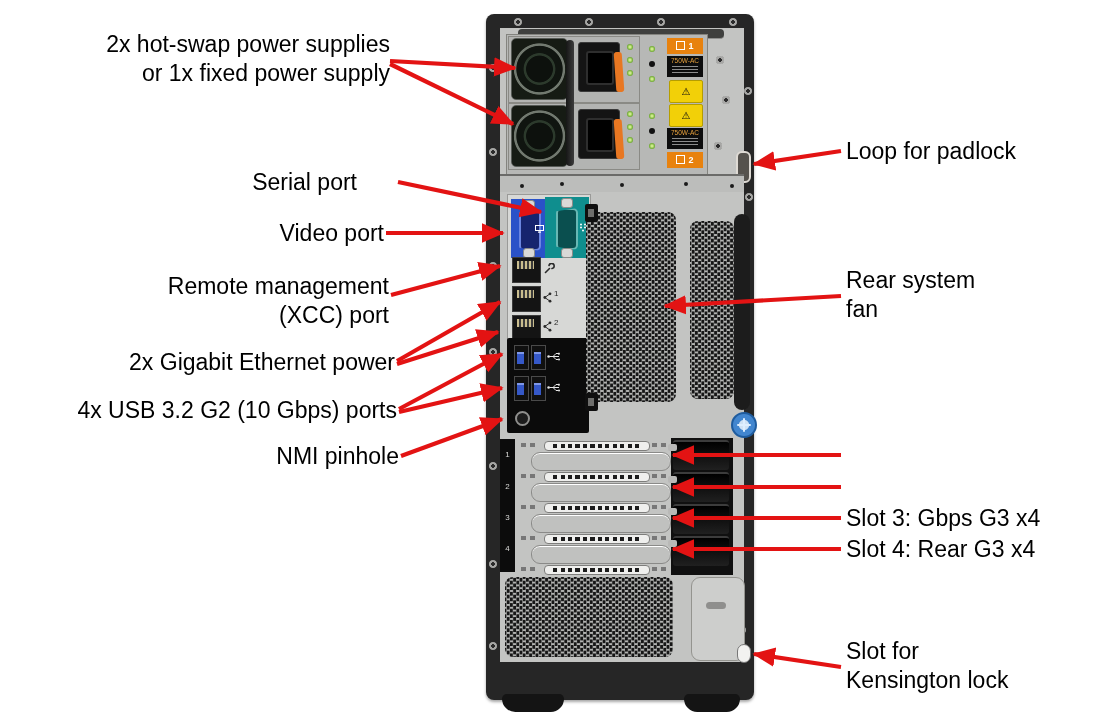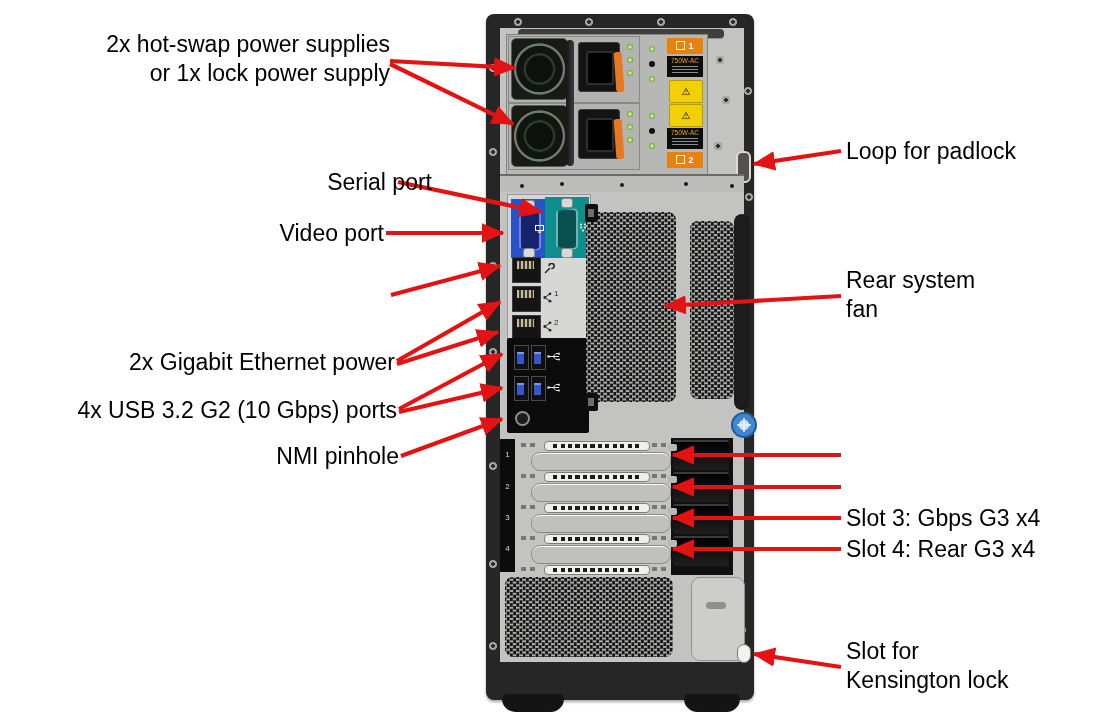--- a/index.html
+++ b/index.html
@@ -1,21 +1,21 @@
 <!DOCTYPE html>
 <html><head>
 <meta charset="utf-8">
 <style>
   html,body{margin:0;padding:0;background:#ffffff;}
   .canvas{position:relative;width:1093px;height:713px;background:#ffffff;overflow:hidden;
           font-family:"Liberation Sans", sans-serif;color:#000;}
   .arrows{position:absolute;left:0;top:0;z-index:6;pointer-events:none;}
   .callout{position:absolute;z-index:7;font-size:23px;line-height:29px;white-space:pre-line;}
   .callout.lft{text-align:right;}
-  .cl1{right:703px;top:30px;}  .cl2{right:661px;top:168px;} .cl3{right:709px;top:219px;}
+  .cl1{right:703px;top:30px;}  .cl2{right:736px;top:168px;} .cl3{right:709px;top:219px;}
   .cl4{right:704px;top:272px;} .cl5{right:698px;top:348px;} .cl6{right:696px;top:396px;}
   .cl7{right:694px;top:442px;}
   .cr1{left:846px;top:137px;}  .cr2{left:846px;top:266px;}  .cr3{left:846px;top:441px;}
   .cr4{left:846px;top:473px;}  .cr5{left:846px;top:504px;}  .cr6{left:846px;top:535px;}
   .cr7{left:846px;top:637px;}
 
   .abs{position:absolute;}
   .frame{left:486px;top:14px;width:268px;height:686px;background:#262626;border-radius:8px;box-shadow:0 2px 3px rgba(0,0,0,.35);}
   .panel{left:500px;top:28px;width:244px;height:634px;background:#c3c4c2;}
   .topvent{left:518px;top:29px;width:206px;height:9px;background:#3f403e;border-radius:4px;border-bottom:1px solid #8f908e;}
@@ -307,23 +307,25 @@
       <line x1="841" y1="296" x2="665" y2="306" marker-end="url(#ah)"></line>
       <line x1="841" y1="455" x2="673" y2="455" marker-end="url(#ah)"></line>
       <line x1="841" y1="487" x2="673" y2="487" marker-end="url(#ah)"></line>
       <line x1="841" y1="518" x2="673" y2="518" marker-end="url(#ah)"></line>
       <line x1="841" y1="549" x2="673" y2="549" marker-end="url(#ah)"></line>
       <line x1="841" y1="667" x2="754" y2="654" marker-end="url(#ah)"></line>
     </g>
   </svg>
 
   <div class="callout lft cl1">2x hot-swap power supplies
-or 1x lock power supply</div>
+or 1x fixed power supply</div>
   <div class="callout lft cl2">Serial port</div>
   <div class="callout lft cl3">Video port</div>
+  <div class="callout lft cl4">Remote management
+(XCC) port</div>
   <div class="callout lft cl5">2x Gigabit Ethernet power</div>
   <div class="callout lft cl6">4x USB 3.2 G2 (10 Gbps) ports</div>
   <div class="callout lft cl7">NMI pinhole</div>
   <div class="callout cr2">Rear system
 fan</div>
   <div class="callout cr1">Loop for padlock</div>
   <div class="callout cr5">Slot 3: Gbps G3 x4</div>
   <div class="callout cr6">Slot 4: Rear G3 x4</div>
   <div class="callout cr7">Slot for
 Kensington lock</div>

